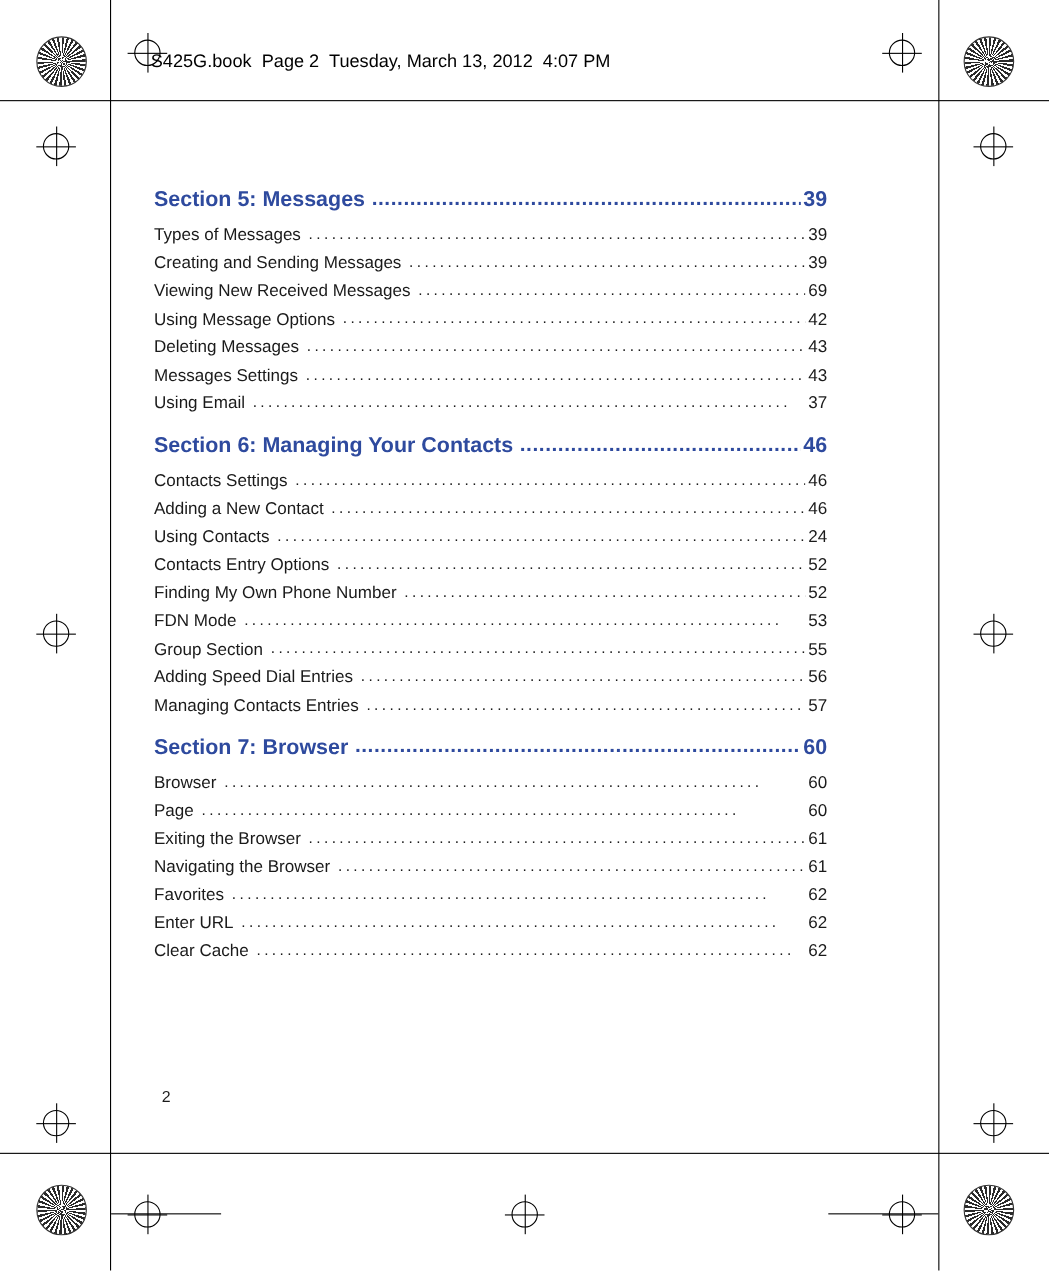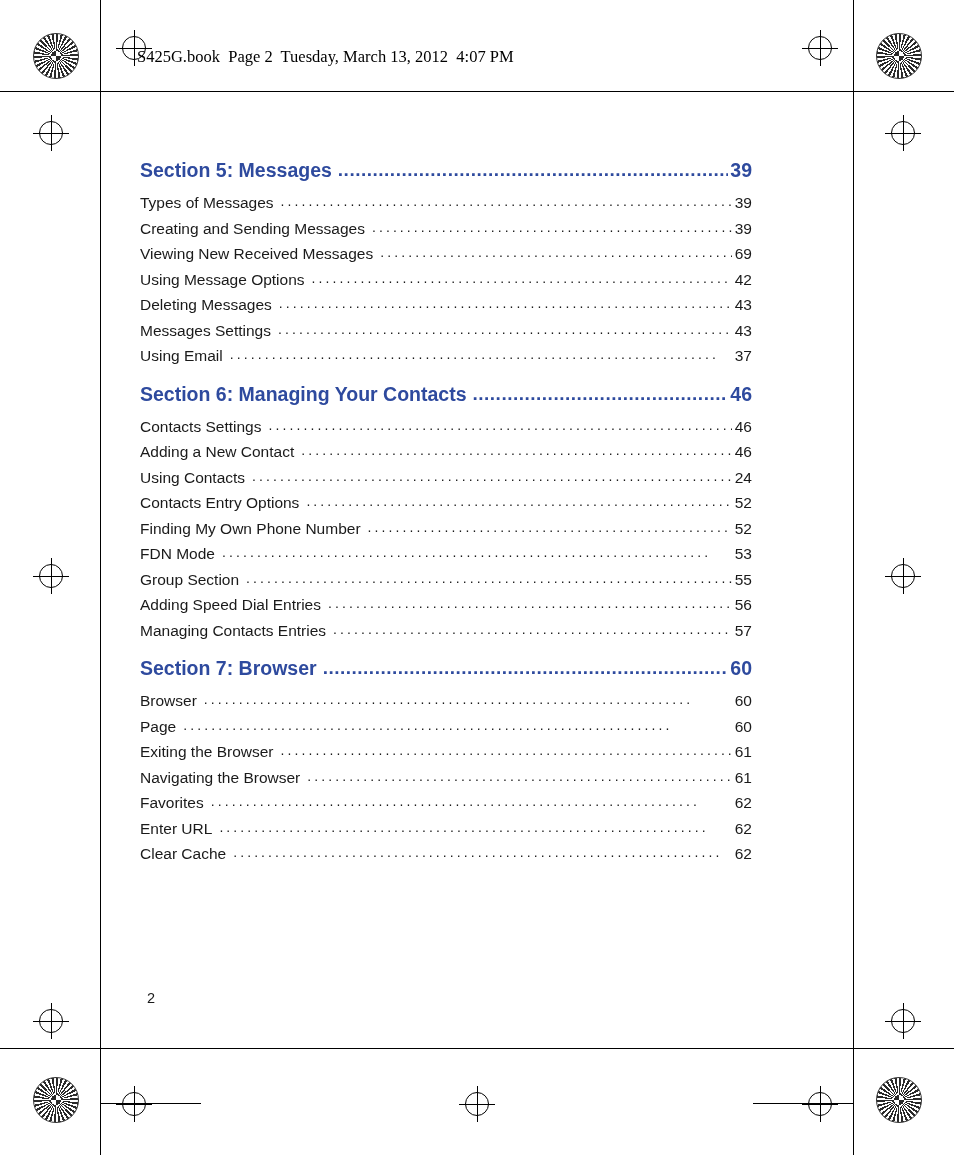--- a/index.html
+++ b/index.html
@@ -46,31 +46,31 @@
   .crop-line {
     position: absolute;
     background: #000;
   }
 
   
   .header-text {
     position: absolute;
     left: 137px;
     top: 47px;
-    font-family: Liberation Serif, serif;
+    font-family: Liberation Sans, sans-serif;
     font-size: 16.5px;
     color: #000;
     white-space: pre;
   }
 
   
   .toc {
     position: absolute;
     left: 140px;
-    top: 145px;
+    top: 156px;
     width: 612px;
   }
 
   .section-head {
     display: flex;
     align-items: baseline;
     color: #2e4a9e;
     font-weight: bold;
     font-size: 19.5px;
     font-family: "Liberation Sans", sans-serif;

